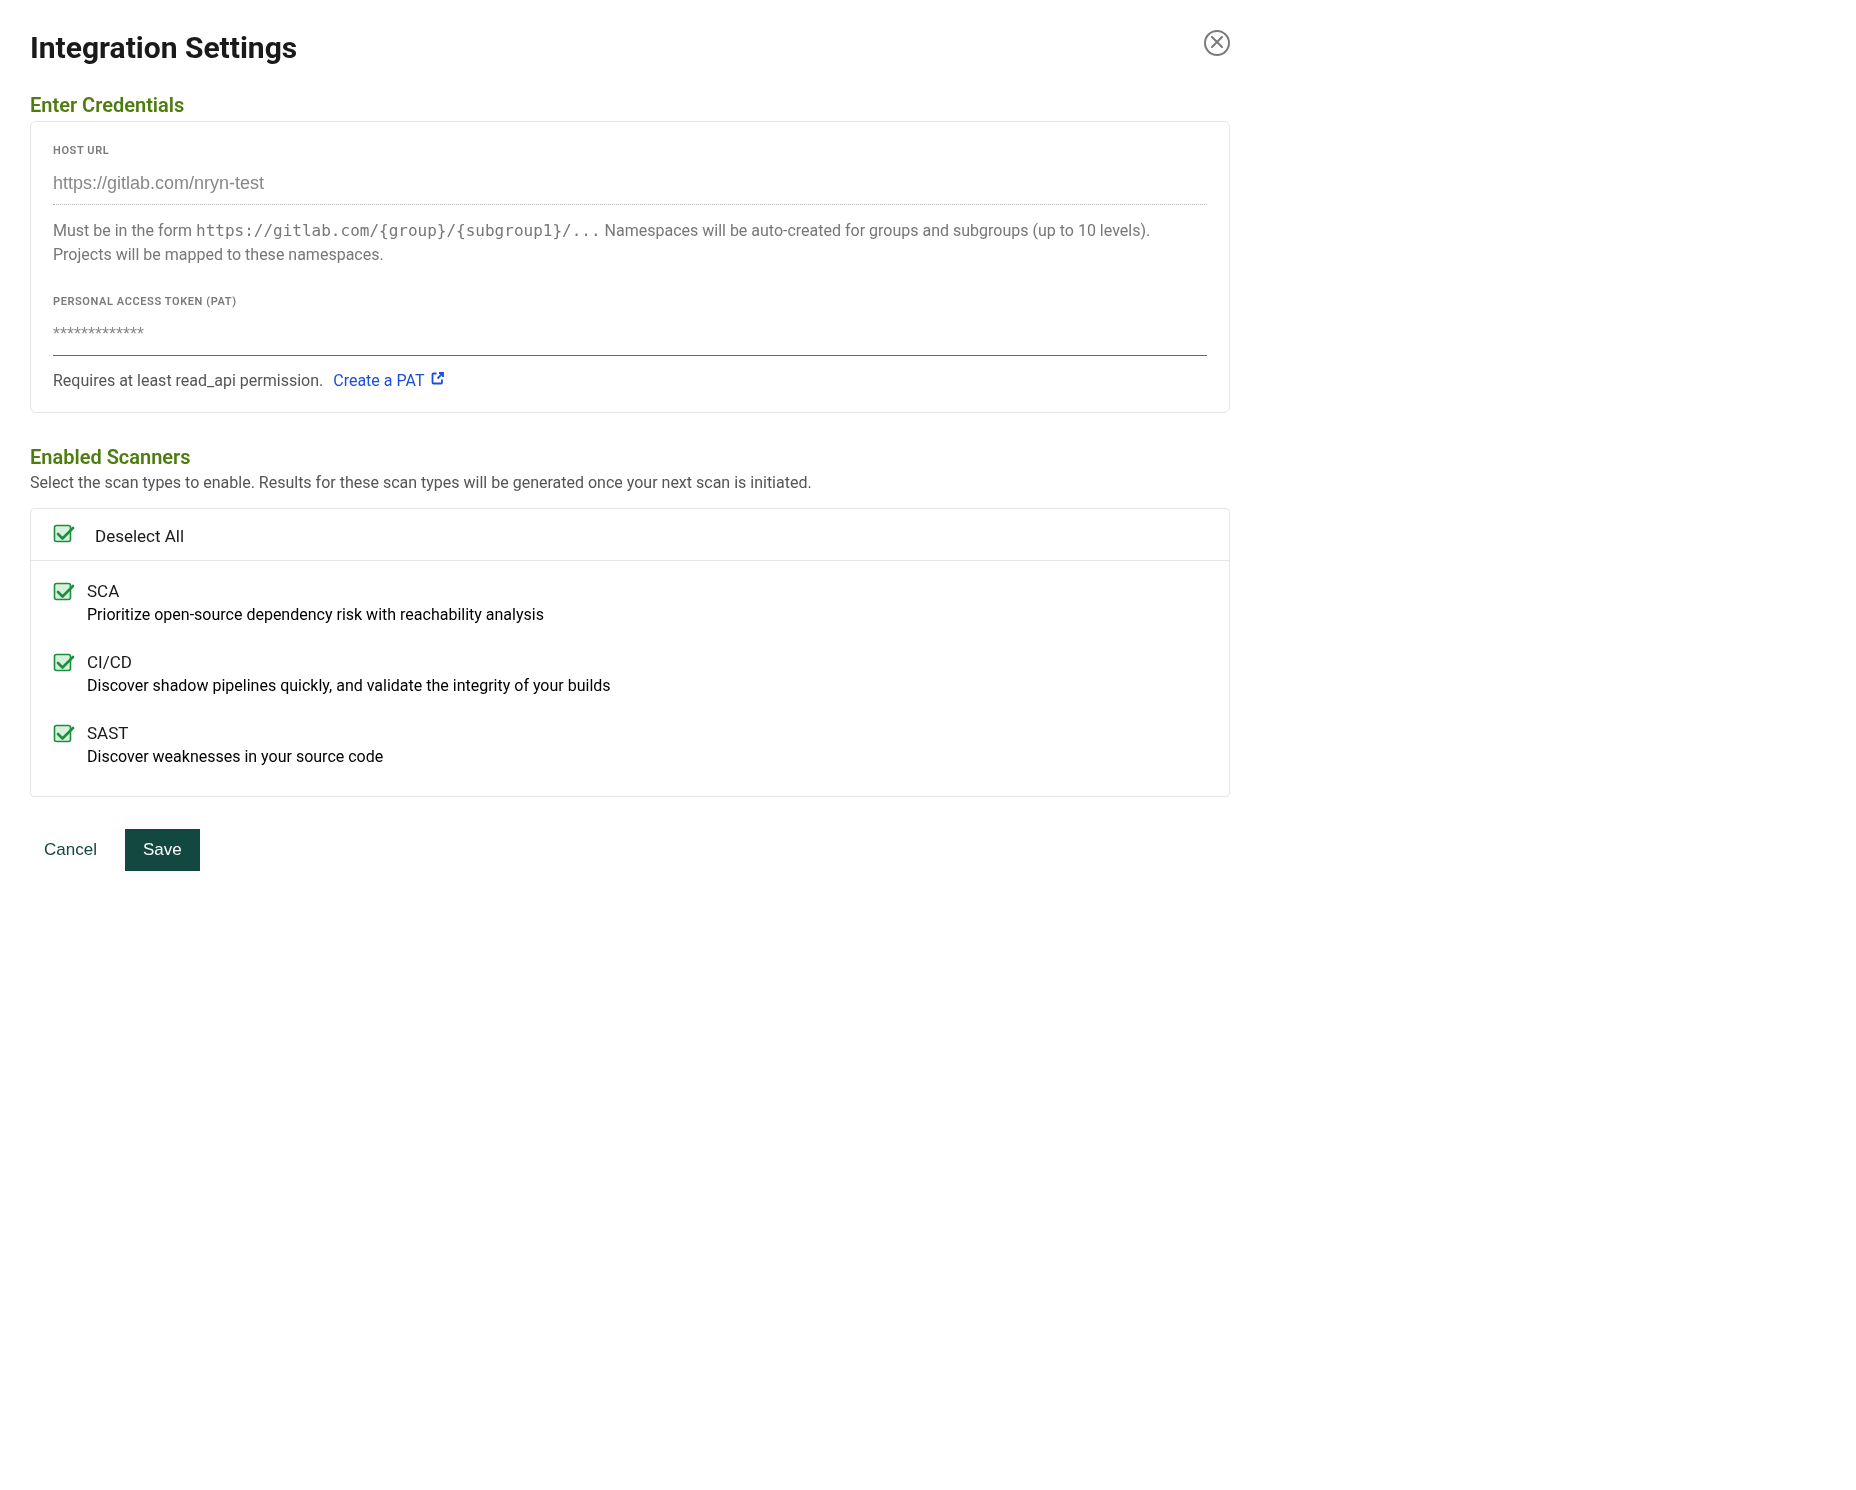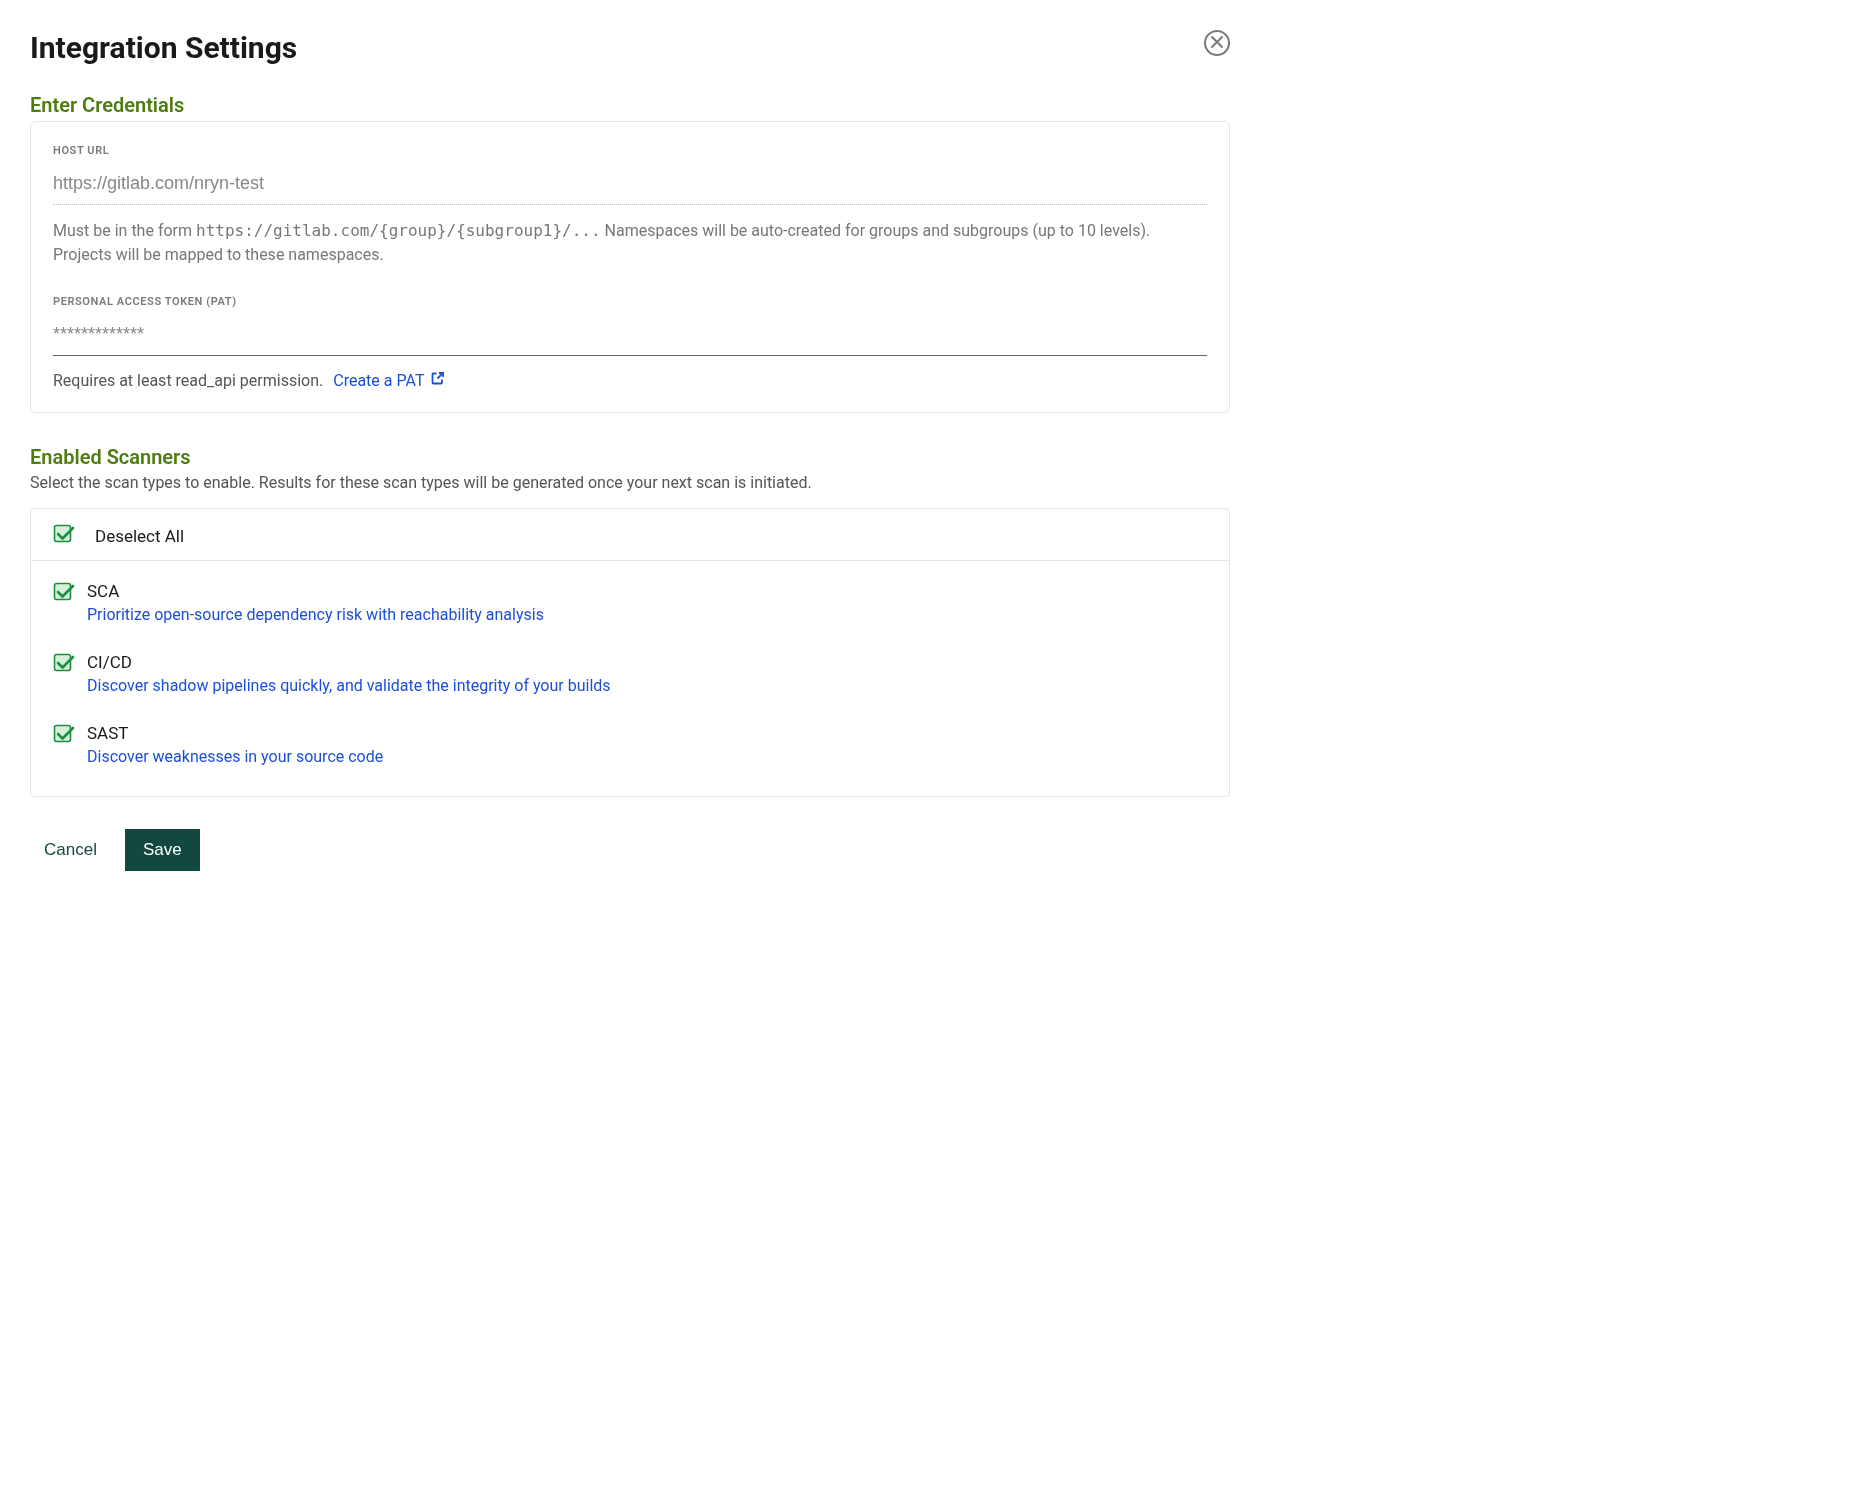--- a/index.html
+++ b/index.html
@@ -127,21 +127,21 @@
     }
     .checkbox svg { width: 22px; height: 22px; display: block; }
     .scanner-text { flex: 1; }
     .scanner-name {
       font-size: 17px;
       color: #1a1a1a;
       margin-bottom: 4px;
     }
     .scanner-desc {
       font-size: 16px;
-      color: #1d4ed8;
+      color: #000000;
     }
     .deselect-label {
       font-size: 17px;
       color: #1a1a1a;
     }
     .button-row {
       display: flex;
       align-items: center;
       gap: 28px;
       padding-left: 14px;

